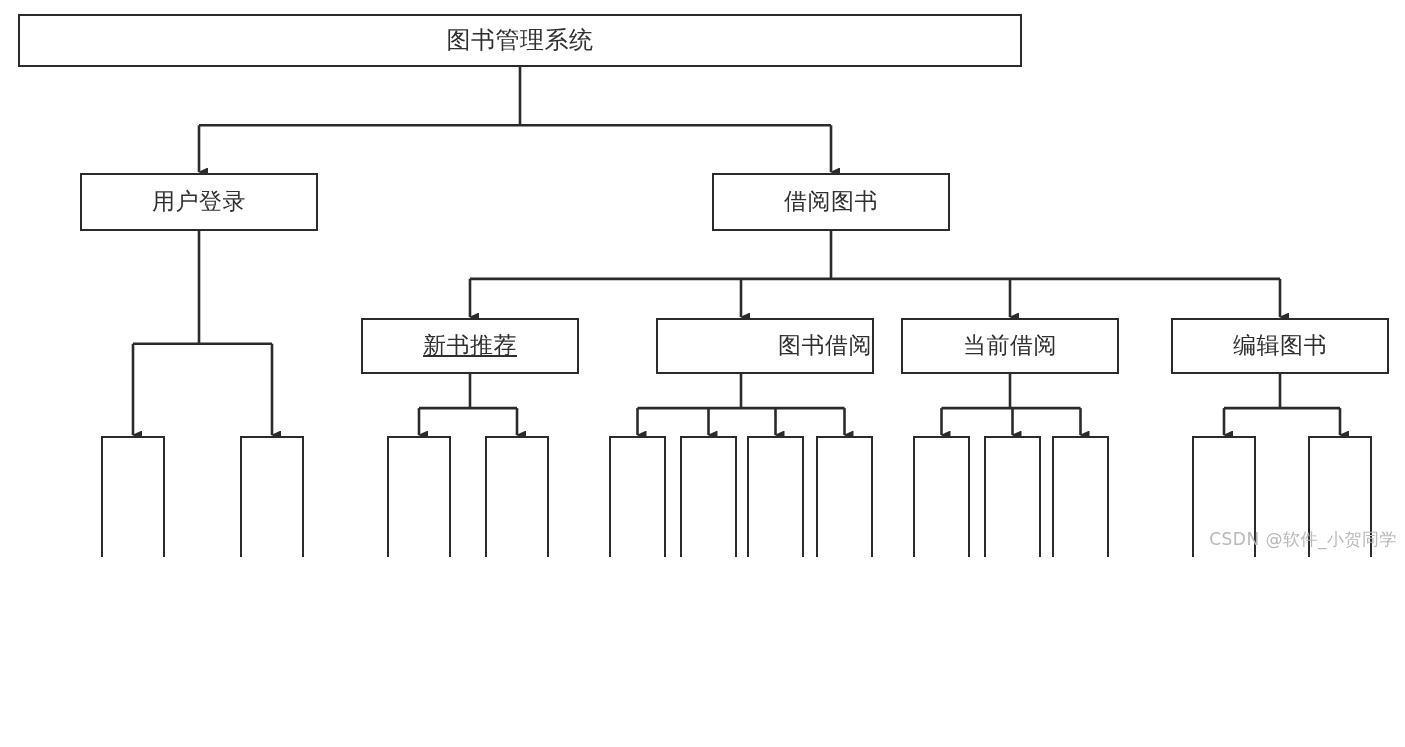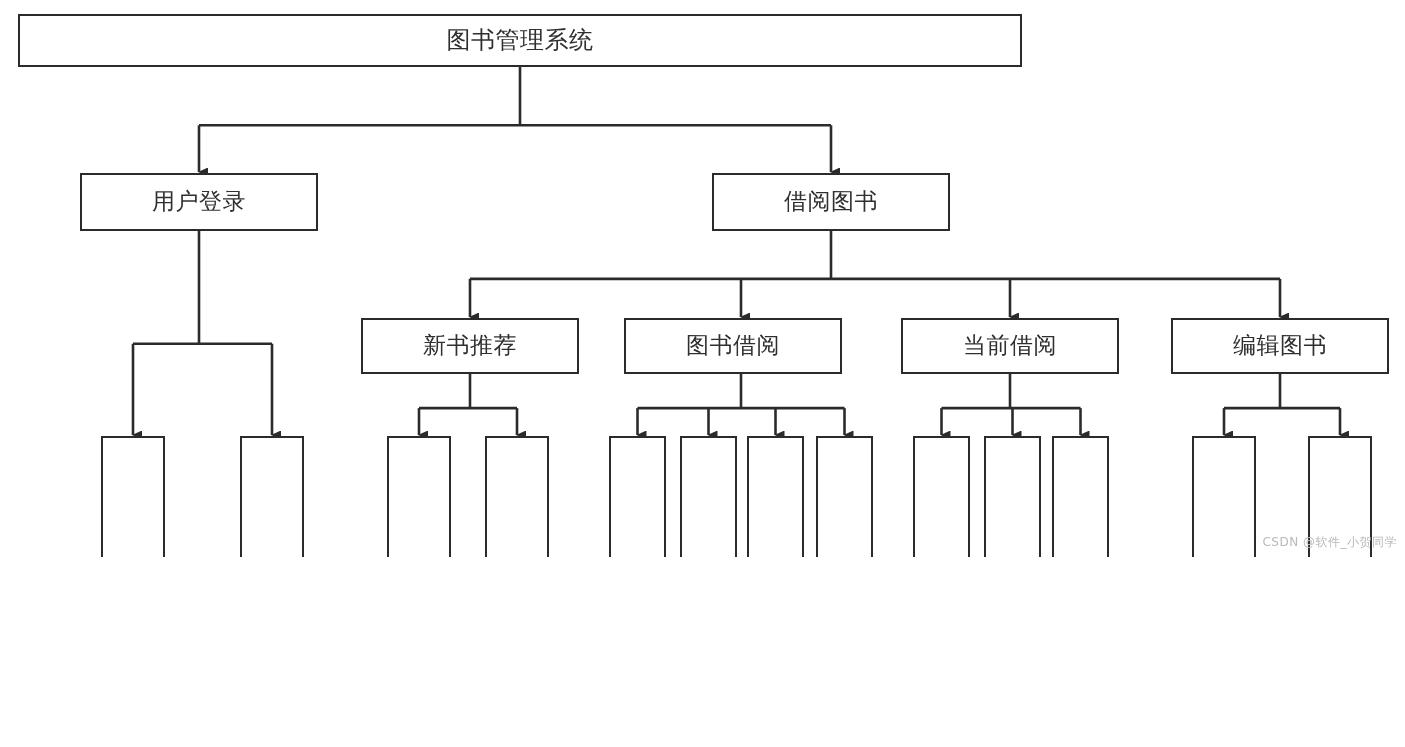--- a/index.html
+++ b/index.html
@@ -59,21 +59,21 @@
     text-orientation: upright;
     font-size: 25px;
     letter-spacing: 3px;
     line-height: 1.05;
     max-height: 100%;
   }
   #watermark {
     position: absolute;
     right: 8px;
     bottom: 6px;
-    font-size: 12px;
+    font-size: 17px;
     color: #b9b9b9;
     letter-spacing: 0.5px;
     white-space: nowrap;
     user-select: none;
   }
 </style>
 </head>
 <body>
 
 <div id="diagram-root">
@@ -124,24 +124,24 @@
   <div id="node-layer">
       <div class="node horizontal root" style="left: 18px; top: 14px; width: 1004px; height: 53px;">
         <span class="node-label">图书管理系统</span>
       </div>
       <div class="node horizontal" style="left: 80px; top: 173px; width: 238px; height: 58px;">
         <span class="node-label">用户登录</span>
       </div>
       <div class="node horizontal" style="left: 712px; top: 173px; width: 238px; height: 58px;">
         <span class="node-label">借阅图书</span>
       </div>
-      <div class="node horizontal" style="left: 361px; top: 318px; width: 218px; height: 56px;">
+      <div class="node horizontal" style="left: 361px; top: 318px; width: 218px; height: 56px; text-decoration: underline;">
         <span class="node-label">新书推荐</span>
       </div>
-      <div class="node horizontal" style="left: 624px; top: 318px; width: 218px; height: 56px;">
+      <div class="node horizontal" style="left: 656px; top: 318px; width: 218px; height: 56px; justify-content: flex-end;">
         <span class="node-label">图书借阅</span>
       </div>
       <div class="node horizontal" style="left: 901px; top: 318px; width: 218px; height: 56px;">
         <span class="node-label">当前借阅</span>
       </div>
       <div class="node horizontal" style="left: 1171px; top: 318px; width: 218px; height: 56px;">
         <span class="node-label">编辑图书</span>
       </div>
       <div class="node vertical" style="left: 101px; top: 436px; width: 64px; height: 297px;">
         <span class="node-label">用户登录</span>

